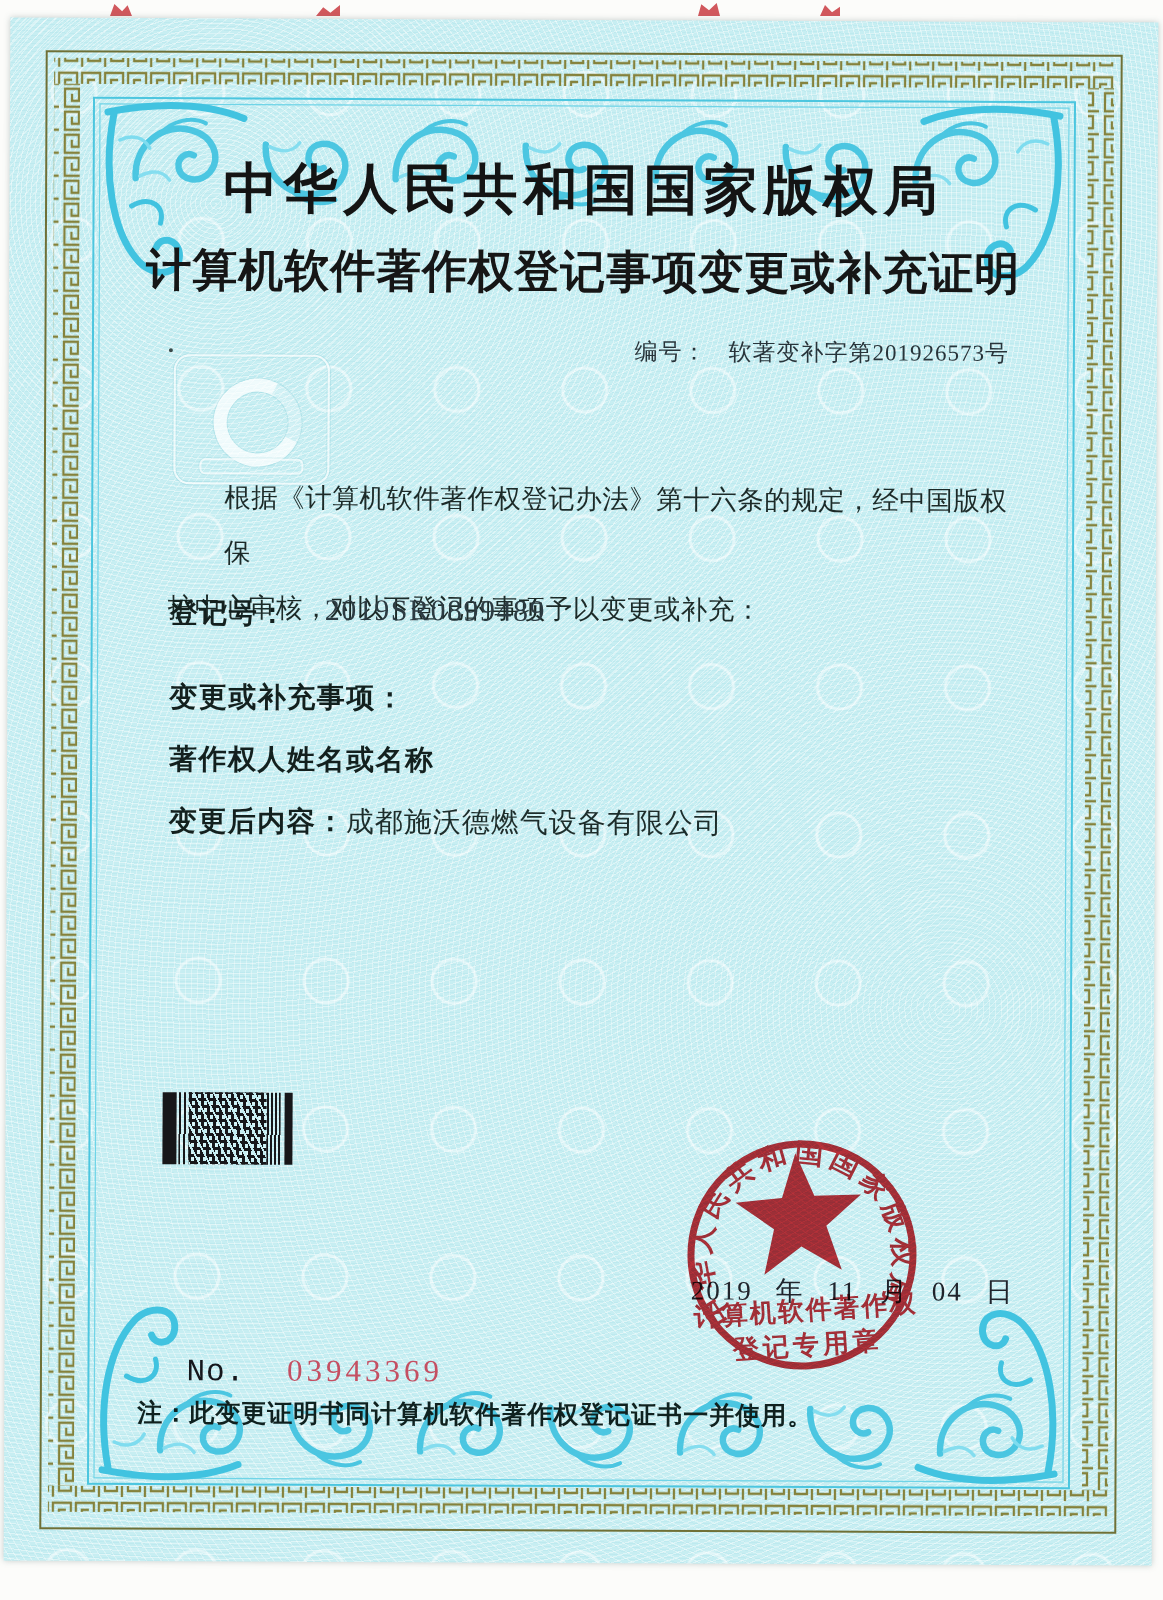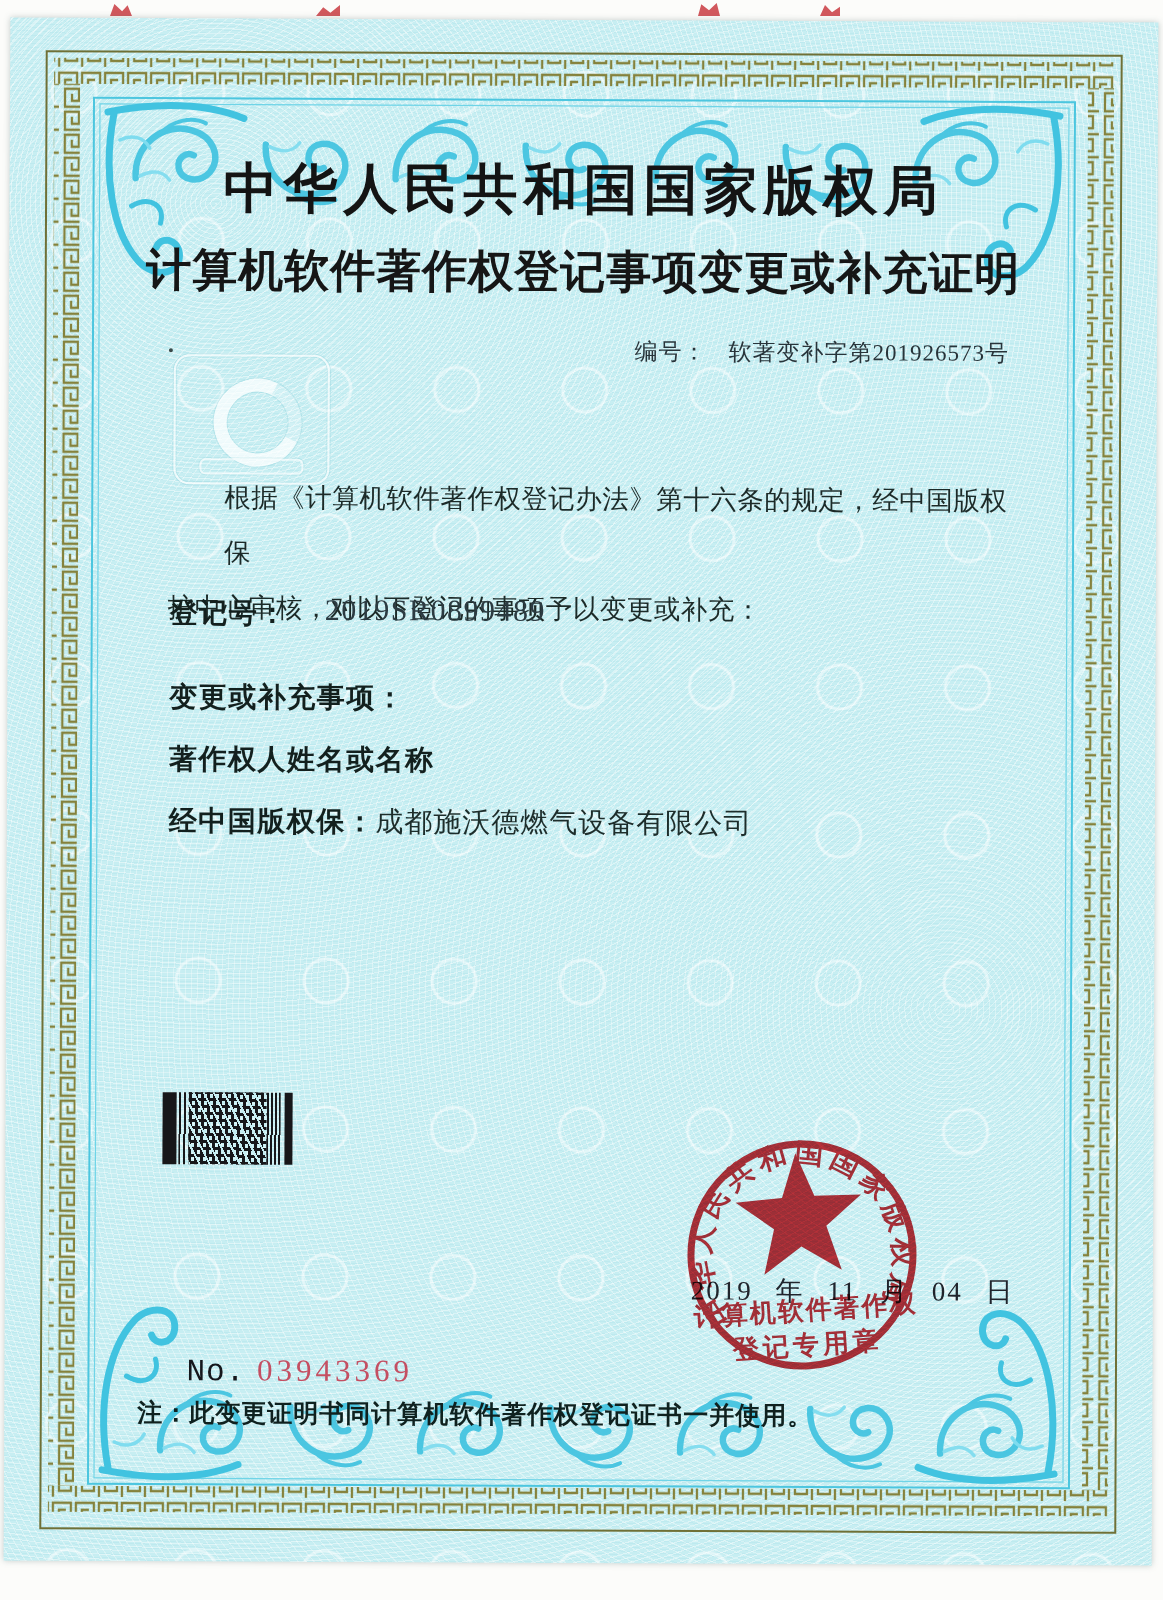--- a/index.html
+++ b/index.html
@@ -90,21 +90,21 @@
   
   .date-line{
     position:absolute;left:686px;top:1252px;font-size:27px;color:#20242c;
     letter-spacing:2px;word-spacing:14px;white-space:nowrap;z-index:2;
   }
   .seal{position:absolute;left:677px;top:1114px;width:240px;height:240px;mix-blend-mode:multiply;opacity:.93;z-index:3;transform:rotate(-4deg);}
   .seal text{font-family:"Liberation Sans","DejaVu Sans",sans-serif;}
   
   .no-line{position:absolute;left:182px;top:1334px;font-size:31px;white-space:nowrap;z-index:4;}
   .no-label{color:#15171c;letter-spacing:1px;font-family:Liberation Mono, monospace;}
-  .no-value{margin-left:4px;letter-spacing:4px;font-weight:500;}
+  .no-value{margin-left:34px;letter-spacing:4px;font-weight:500;}
   .note-line{
     position:absolute;left:133px;top:1378px;font-size:25px;font-weight:600;
     letter-spacing:1px;color:#0f211f;z-index:4;white-space:nowrap;
   }
 </style>
 </head>
 <body>
 
 <div class="top-speck" style="left:110px;top:4px;width:22px;height:12px;clip-path:polygon(0 100%,20% 0,55% 60%,80% 10%,100% 100%);"></div>
 <div class="top-speck" style="left:316px;top:5px;width:24px;height:11px;clip-path:polygon(0 100%,30% 20%,60% 70%,100% 0,100% 100%);"></div>
@@ -191,21 +191,21 @@
     <span class="field-label">登记号：</span>
     <span class="field-value">2019SR0899489</span>
   </div>
   <div class="field-row row-item">
     <span class="field-label">变更或补充事项：</span>
   </div>
   <div class="field-row row-name">
     <span class="field-label">著作权人姓名或名称</span>
   </div>
   <div class="field-row row-after">
-    <span class="field-label">经中国版权保：</span><span class="field-value">成都施沃德燃气设备有限公司</span>
+    <span class="field-label">变更后内容：</span><span class="field-value">成都施沃德燃气设备有限公司</span>
   </div>
 
   <div class="barcode"></div>
 
   <div class="date-line">2019 年 11 月 04 日</div>
 
   <svg class="seal" viewBox="-120 -120 240 240">
     <circle cx="0" cy="0" r="111" fill="none" stroke="#c5222b" stroke-width="7"></circle>
     <path id="sealArc" d="M -72 57 A 92 92 0 1 1 72 57" fill="none"></path>
     <text font-size="27" font-weight="700" fill="#c5222b" letter-spacing="5">

